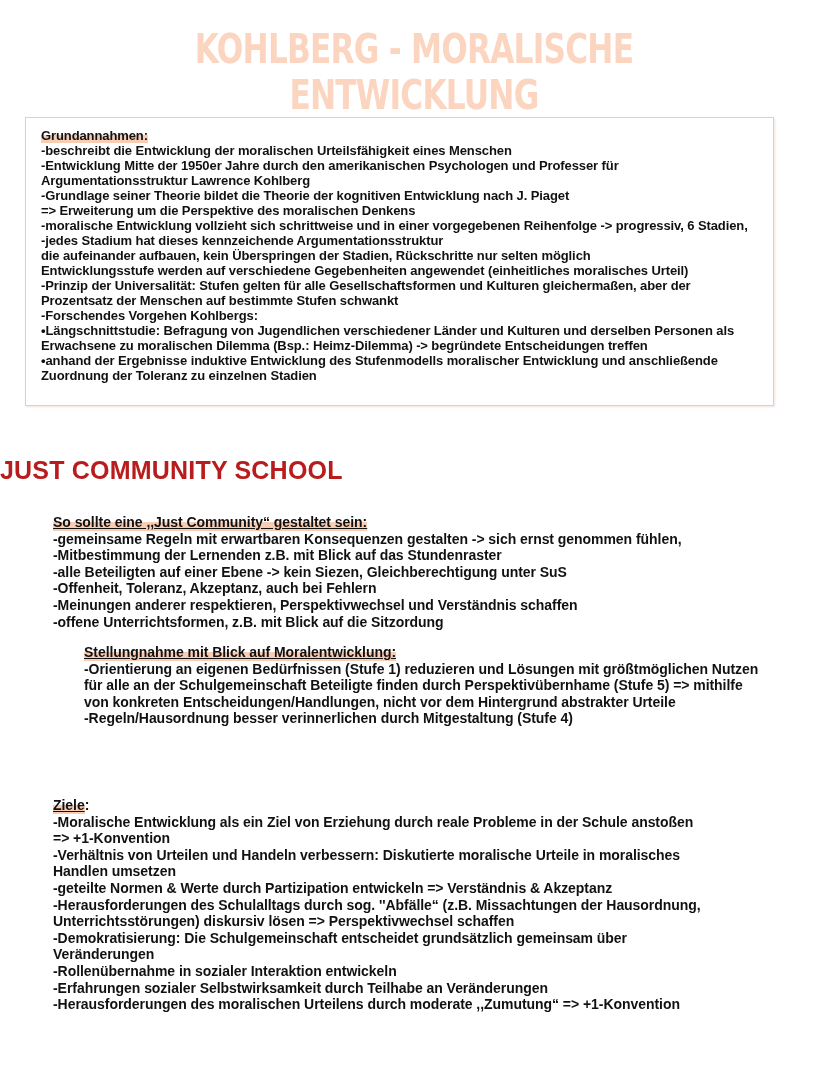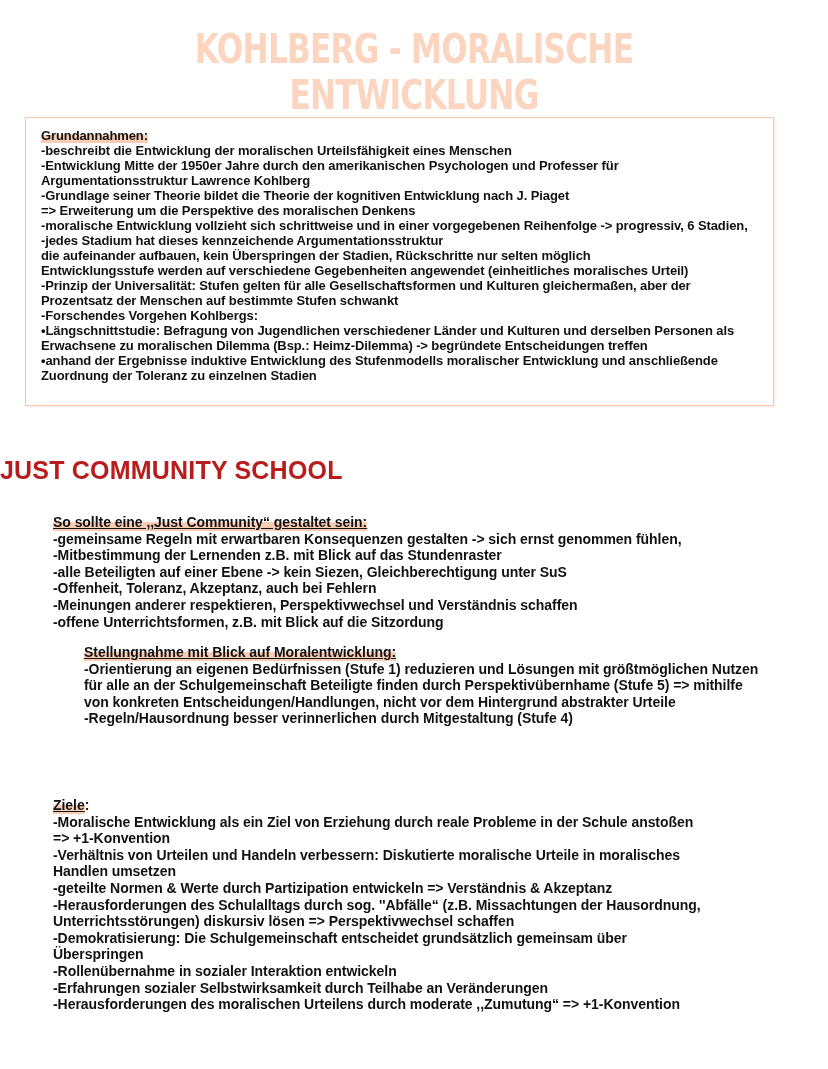--- a/index.html
+++ b/index.html
@@ -98,18 +98,18 @@
   <div class="block">
     <span class="line"><span class="hl ul">Ziele</span><span>:</span></span>
     <span class="line">-Moralische Entwicklung als ein Ziel von Erziehung durch reale Probleme in der Schule anstoßen</span>
     <span class="line">=&gt; +1-Konvention</span>
     <span class="line">-Verhältnis von Urteilen und Handeln verbessern: Diskutierte moralische Urteile in moralisches</span>
     <span class="line">Handlen umsetzen</span>
     <span class="line">-geteilte Normen &amp; Werte durch Partizipation entwickeln =&gt; Verständnis &amp; Akzeptanz</span>
     <span class="line">-Herausforderungen des Schulalltags durch sog. ''Abfälle“ (z.B. Missachtungen der Hausordnung,</span>
     <span class="line">Unterrichtsstörungen) diskursiv lösen =&gt; Perspektivwechsel schaffen</span>
     <span class="line">-Demokratisierung: Die Schulgemeinschaft entscheidet grundsätzlich gemeinsam über</span>
-    <span class="line">Überspringen</span>
+    <span class="line">Veränderungen</span>
     <span class="line">-Rollenübernahme in sozialer Interaktion entwickeln</span>
     <span class="line">-Erfahrungen sozialer Selbstwirksamkeit durch Teilhabe an Veränderungen</span>
     <span class="line">-Herausforderungen des moralischen Urteilens durch moderate ,,Zumutung“ =&gt; +1-Konvention</span>
   </div>
 </div>
 
 </body></html>

